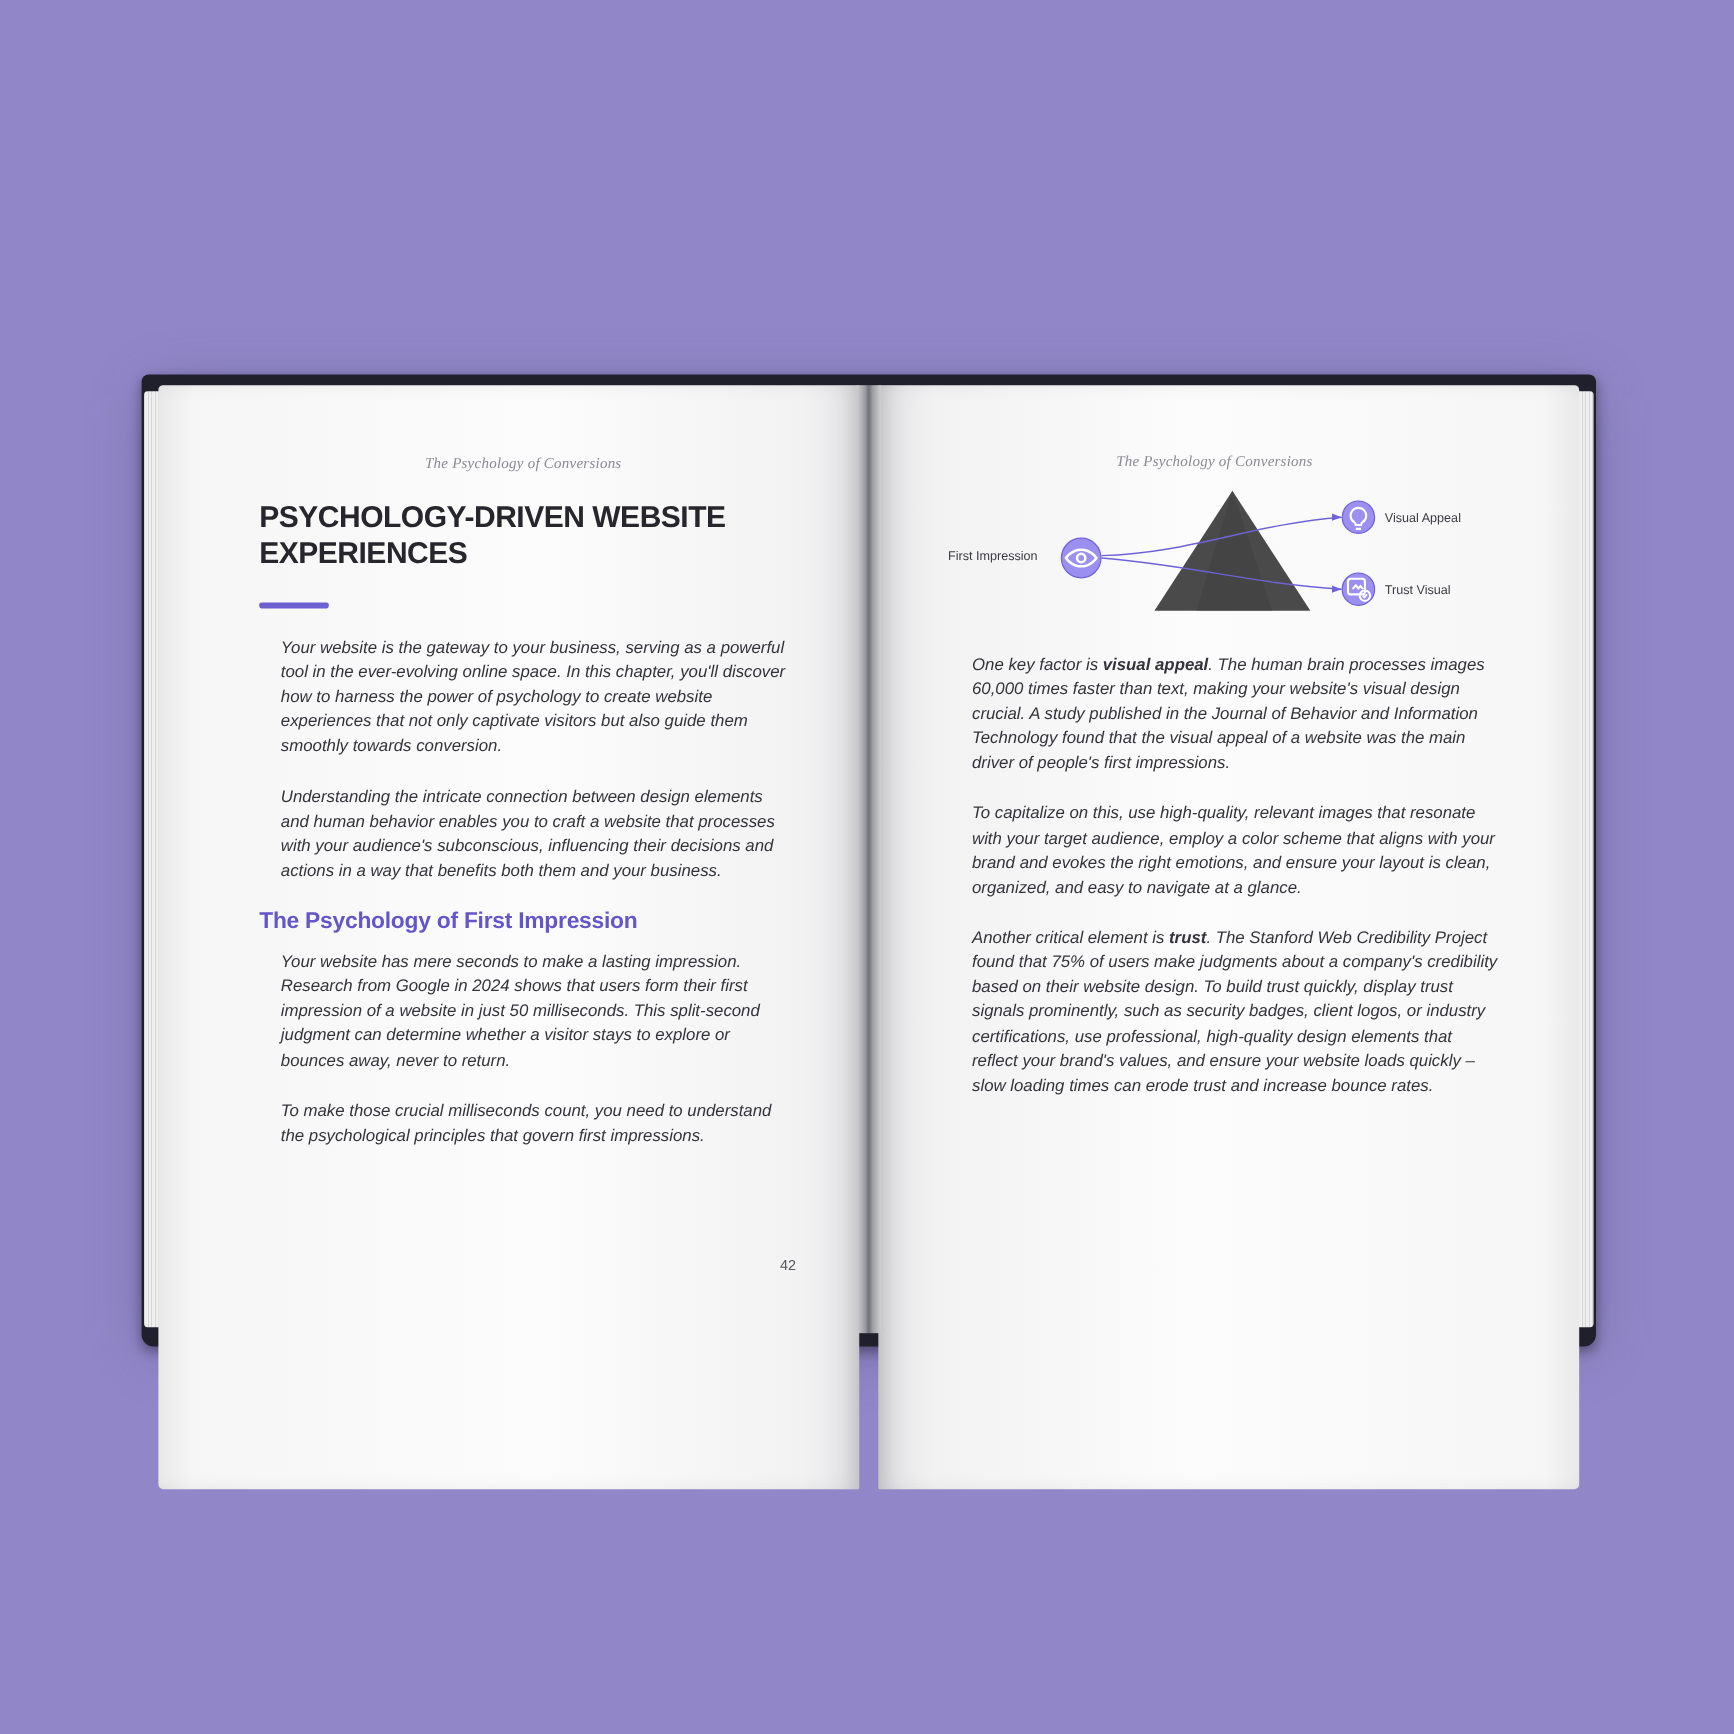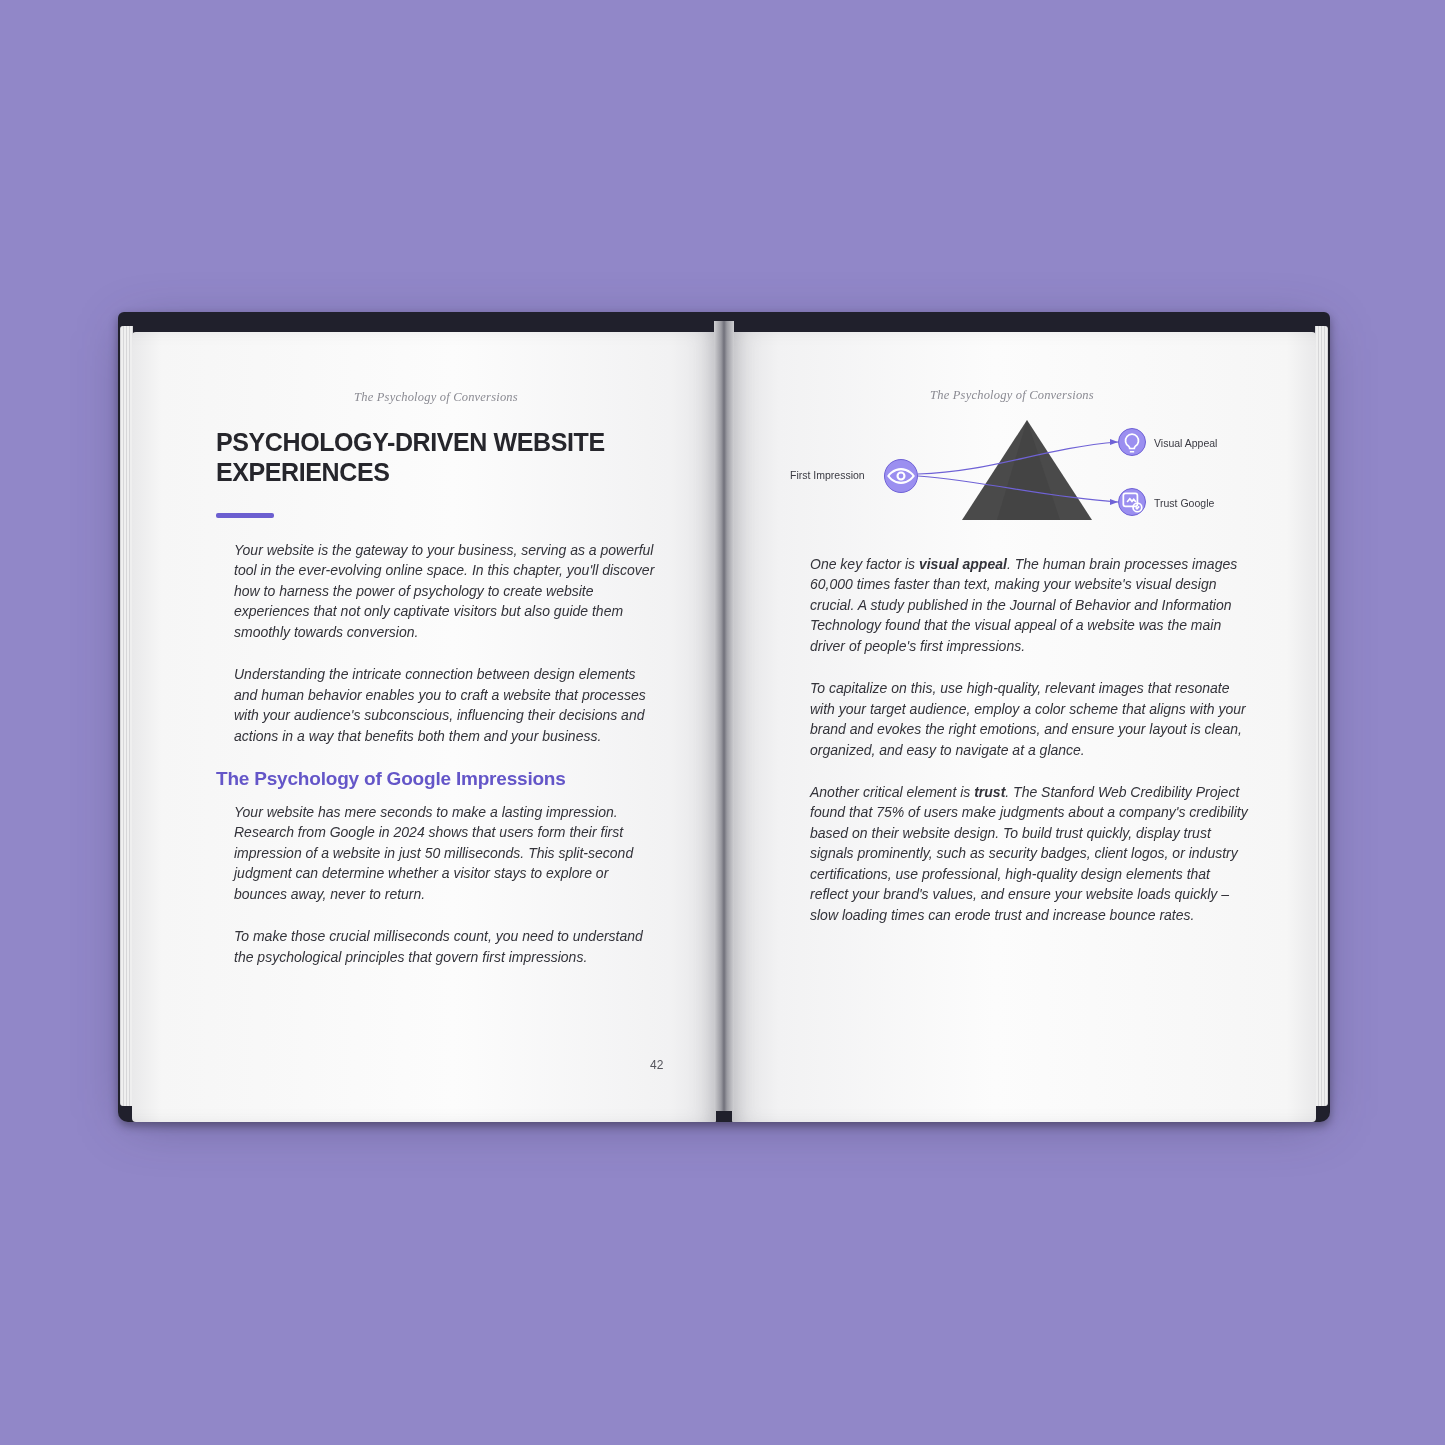--- a/index.html
+++ b/index.html
@@ -46,23 +46,23 @@
     left: 0; top: 0;
     width: 1212px;
     height: 810px;
     background: #20202c;
     border-radius: 6px 6px 10px 10px;
     box-shadow: 0 4px 10px rgba(0,0,0,0.35);
   }
 
   .page-block {
     position: absolute;
-    top: 20px;
+    top: 9px;
     width: 584px;
-    height: 790px;
+    height: 920px;
     background: #f7f7f7;
     overflow: hidden;
   }
   .page-left {
     left: 14px;
     background: linear-gradient(to right, #e9e9ea 0%, #f6f6f6 5%, #fcfcfc 55%, #f2f2f3 92%, #e4e4e6 100%);
     box-shadow: inset -14px 0 22px -12px rgba(110,110,120,0.45);
     border-radius: 4px 1px 1px 4px;
   }
   .page-right {
@@ -228,21 +228,21 @@
       <div class="page-inner">
         <div class="running-head rh-left">The Psychology of Conversions</div>
 
         <div class="col-left">
           <h1 class="title">PSYCHOLOGY-DRIVEN WEBSITE EXPERIENCES</h1>
           <div class="rule"></div>
 
           <p class="body">Your website is the gateway to your business, serving as a powerful tool in the ever-evolving online space. In this chapter, you'll discover how to harness the power of psychology to create website experiences that not only captivate visitors but also guide them smoothly towards conversion.</p>
           <p class="body">Understanding the intricate connection between design elements and human behavior enables you to craft a website that processes with your audience's subconscious, influencing their decisions and actions in a way that benefits both them and your business.</p>
 
-          <h2 class="sub">The Psychology of Google Impressions</h2>
+          <h2 class="sub">The Psychology of First Impression</h2>
 
           <p class="body">Your website has mere seconds to make a lasting impression. Research from Google in 2024 shows that users form their first impression of a website in just 50 milliseconds. This split-second judgment can determine whether a visitor stays to explore or bounces away, never to return.</p>
           <p class="body">To make those crucial milliseconds count, you need to understand the psychological principles that govern first impressions.</p>
         </div>
 
         <div class="page-num pn-left">42</div>
       </div>
     </div>
 
     <div class="page-block page-right">
@@ -277,21 +277,21 @@
           <div class="node-label" style="left:362px; top:25px;">Visual Appeal</div>
 
           <div class="circle-node small" style="left:326px; top:76px;">
             <svg width="26" height="26" viewBox="0 0 24 24" fill="none" stroke="#ffffff" stroke-width="1.6">
               <rect x="4" y="4" width="13" height="12" rx="2"></rect>
               <path d="M7.5 12l2.5-3 2 2.4 1.6-1.8 2 2.4"></path>
               <circle cx="17" cy="17" r="4"></circle>
               <path d="M15.4 17l1.2 1.2 2-2.2"></path>
             </svg>
           </div>
-          <div class="node-label" style="left:362px; top:85px;">Trust Google</div>
+          <div class="node-label" style="left:362px; top:85px;">Trust Visual</div>
         </div>
 
         <div class="col-right">
           <p class="body">One key factor is <b>visual appeal</b>. The human brain processes images 60,000 times faster than text, making your website's visual design crucial. A study published in the Journal of Behavior and Information Technology found that the visual appeal of a website was the main driver of people's first impressions.</p>
           <p class="body">To capitalize on this, use high-quality, relevant images that resonate with your target audience, employ a color scheme that aligns with your brand and evokes the right emotions, and ensure your layout is clean, organized, and easy to navigate at a glance.</p>
           <p class="body">Another critical element is <b>trust</b>. The Stanford Web Credibility Project found that 75% of users make judgments about a company's credibility based on their website design. To build trust quickly, display trust signals prominently, such as security badges, client logos, or industry certifications, use professional, high-quality design elements that reflect your brand's values, and ensure your website loads quickly – slow loading times can erode trust and increase bounce rates.</p>
         </div>
 
       </div>
     </div>

